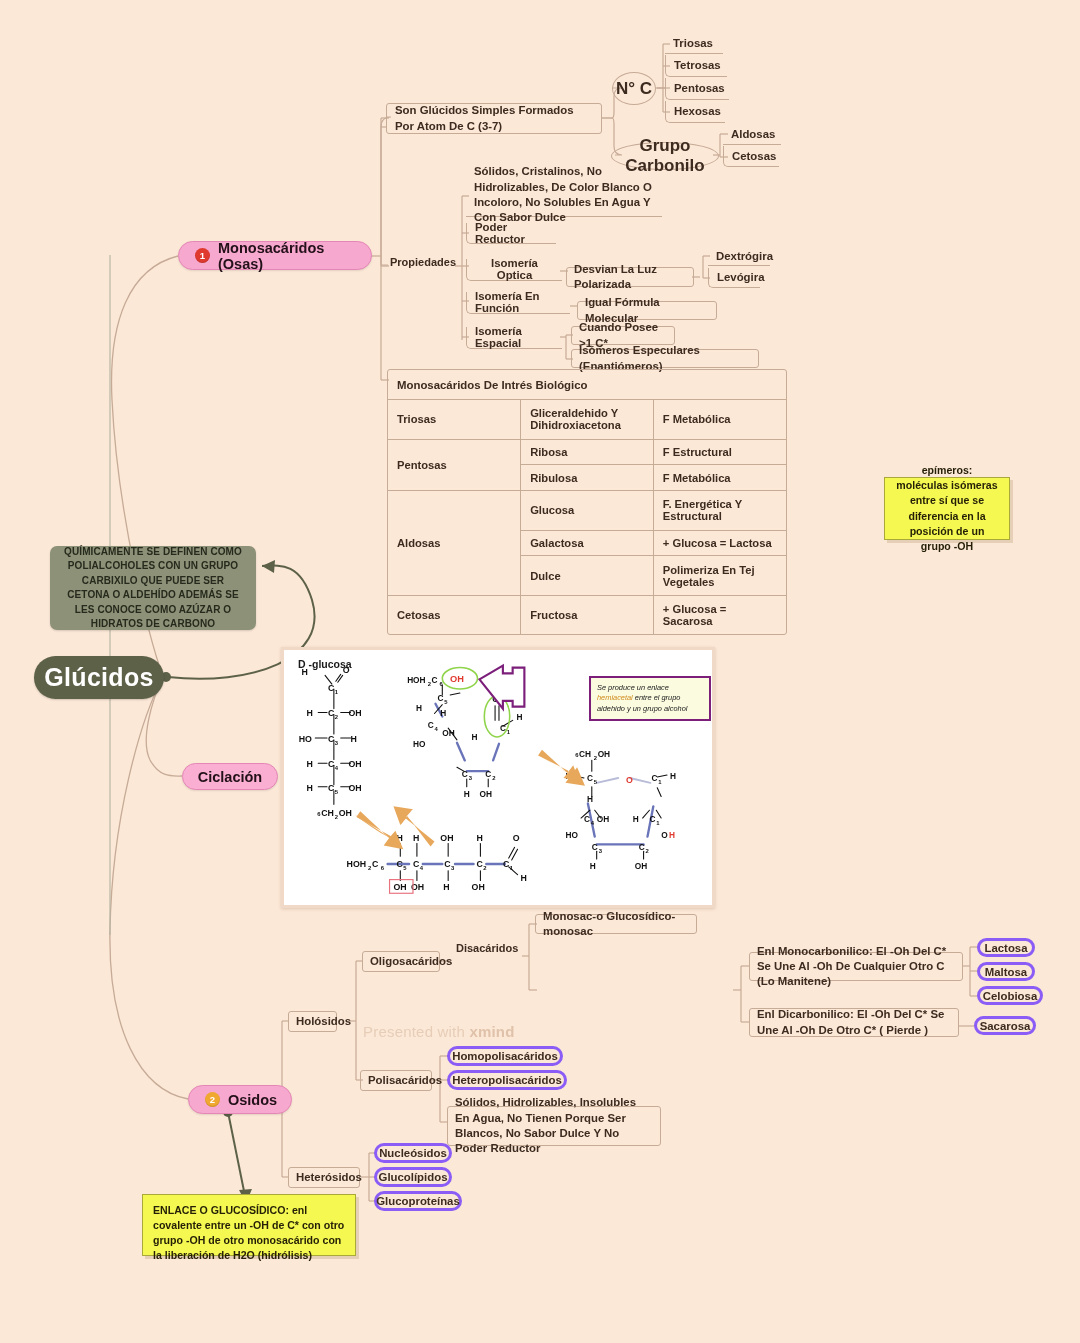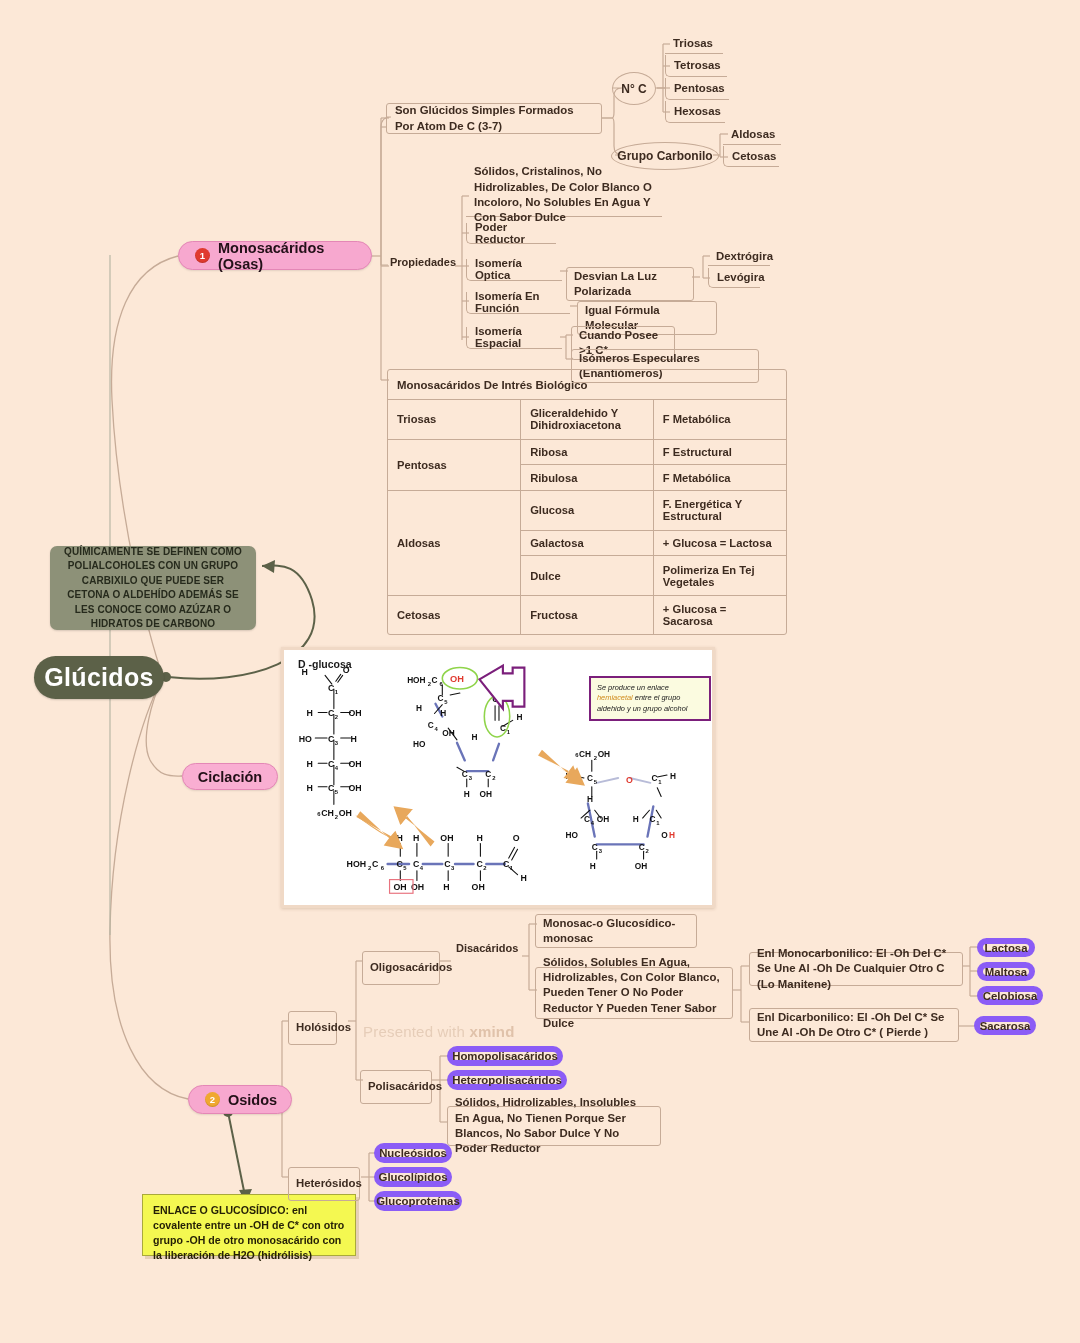--- a/index.html
+++ b/index.html
@@ -41,43 +41,43 @@
   }
   .badge.one{background:#e03a2f;}
   .badge.two{background:#f0a830;}
 
   
   .boxed{
     background:transparent;border:1px solid #c6ab97;border-radius:3px;
     font-size:11.4px;line-height:1.33;color:#3d2b20;font-weight:600;
     padding:13px 8px;display:flex;align-items:center;
   }
-  .boxed.tight{padding:16px 7px;}
+  .boxed.tight{padding:8px 7px;}
 
   
   .uline{
     border-bottom:1px solid #c6ab97;
     font-size:11.4px;font-weight:600;color:#3d2b20;
     padding:3px 8px 4px 8px;display:flex;align-items:center;
   }
   
   .plain{
     font-size:11px;font-weight:600;color:#3d2b20;
     display:flex;align-items:flex-start;padding:0 4px;
   }
   
   .pill{
-    border:6px solid #8b5cf6;border-radius:13px;background:transparent;
+    border:3px solid #8b5cf6;border-radius:13px;background:transparent;
     font-size:11.4px;font-weight:600;color:#3d2b20;
     display:flex;align-items:center;justify-content:center;padding:0 12px;
   }
   
   .ellipse{
     border:1px solid #c6ab97;border-radius:50%;background:transparent;
-    font-size:12px;font-weight:600;color:#3d2b20;
+    font-size:17px;font-weight:600;color:#3d2b20;
     display:flex;align-items:center;justify-content:center;text-align:center;
   }
 
   
   .summary{
     background:#8d9178;color:#262a1c;border-radius:7px;
     font-size:10px;font-weight:bold;line-height:1.45;text-align:center;
     padding:9px 11px;display:flex;align-items:center;justify-content:center;
     letter-spacing:.1px;
     box-shadow:0 1px 2px rgba(0,0,0,.15);
@@ -330,21 +330,21 @@
   <div class="node plain" style="left:386px;top:256px;width:70px;height:20px;">
     <span>Propiedades</span>
   </div>
 
   <div class="node uline" style="left:466px;top:175px;width:196px;height:42px;line-height:1.34;">
     <span>Sólidos, Cristalinos, No Hidrolizables, De Color Blanco O Incoloro, No Solubles En Agua Y Con Sabor Dulce</span>
   </div>
   <div class="node uline" style="left:466px;top:223px;width:90px;height:21px;border-left:1px solid #c6ab97;border-radius:0 0 0 5px;">
     <span>Poder Reductor</span>
   </div>
-  <div class="node uline" style="left:466px;top:259px;width:96px;height:22px;border-left:1px solid #c6ab97;border-radius:0 0 0 5px;">
+  <div class="node uline" style="left:466px;top:259px;width:96px;height:22px;border-left:1px solid #c6ab97;border-radius:0 0 0 5px;text-align:center;">
     <span>Isomería Optica</span>
   </div>
   <div class="node boxed tight" style="left:566px;top:267px;width:128px;height:20px;">
     <span>Desvian La Luz Polarizada</span>
   </div>
   <div class="node uline" style="left:708px;top:247px;width:62px;height:19px;">
     <span>Dextrógira</span>
   </div>
   <div class="node uline" style="left:708px;top:268px;width:52px;height:20px;border-left:1px solid #c6ab97;border-radius:0 0 0 5px;">
     <span>Levógira</span>
@@ -404,20 +404,23 @@
             <td>+ Glucosa = Sacarosa</td>
           </tr>
         </tbody>
     </table>
   </div>
 
   <div class="node summary" style="left:50px;top:546px;width:206px;height:84px;">
     <span>QUÍMICAMENTE SE DEFINEN COMO POLIALCOHOLES CON UN GRUPO CARBIXILO QUE PUEDE SER CETONA O ALDEHÍDO ADEMÁS SE LES CONOCE COMO AZÚZAR O HIDRATOS DE CARBONO</span>
   </div>
 
+  <div class="note center" style="position:absolute;left:884px;top:477px;width:126px;height:63px;">
+    <span>epímeros: moléculas isómeras entre sí que se diferencia en la posición de un grupo -OH</span>
+  </div>
 
   <div class="note" style="position:absolute;left:142px;top:1194px;width:214px;height:62px;">
     <span>ENLACE O GLUCOSÍDICO: enl covalente entre un -OH de C* con otro grupo -OH de otro monosacárido con la liberación de H2O (hidrólisis)</span>
   </div>
 
   <div class="figure" style="left:281px;top:647px;width:434px;height:261px;">
     <div class="cap">D -glucosa</div>
 
     <svg class="chem" viewBox="0 0 434 261">
       <g stroke="#111" stroke-width="1.1" fill="none" stroke-linecap="round">
@@ -647,23 +650,20 @@
 
   <div class="node boxed tight" style="left:362px;top:951px;width:78px;height:21px;">
     <span>Oligosacáridos</span>
   </div>
   <div class="node plain" style="left:452px;top:942px;width:72px;height:19px;">
     <span>Disacáridos</span>
   </div>
   <div class="node boxed tight" style="left:535px;top:914px;width:162px;height:20px;">
     <span>Monosac-o Glucosídico-monosac</span>
   </div>
-  <div class="node boxed tight" style="left:535px;top:967px;width:198px;height:52px;line-height:1.35;">
-    <span>Sólidos, Solubles En Agua, Hidrolizables, Con Color Blanco, Pueden Tener O No Poder Reductor Y Pueden Tener Sabor Dulce</span>
-  </div>
   <div class="node boxed tight" style="left:749px;top:952px;width:214px;height:29px;line-height:1.34;">
     <span>Enl Monocarbonilico: El -Oh Del C* Se Une Al -Oh De Cualquier Otro C (Lo Manitene)</span>
   </div>
   <div class="node pill" style="left:977px;top:938px;width:58px;height:19px;">
     <span>Lactosa</span>
   </div>
   <div class="node pill" style="left:977px;top:962px;width:58px;height:19px;">
     <span>Maltosa</span>
   </div>
   <div class="node pill" style="left:977px;top:986px;width:66px;height:19px;">

